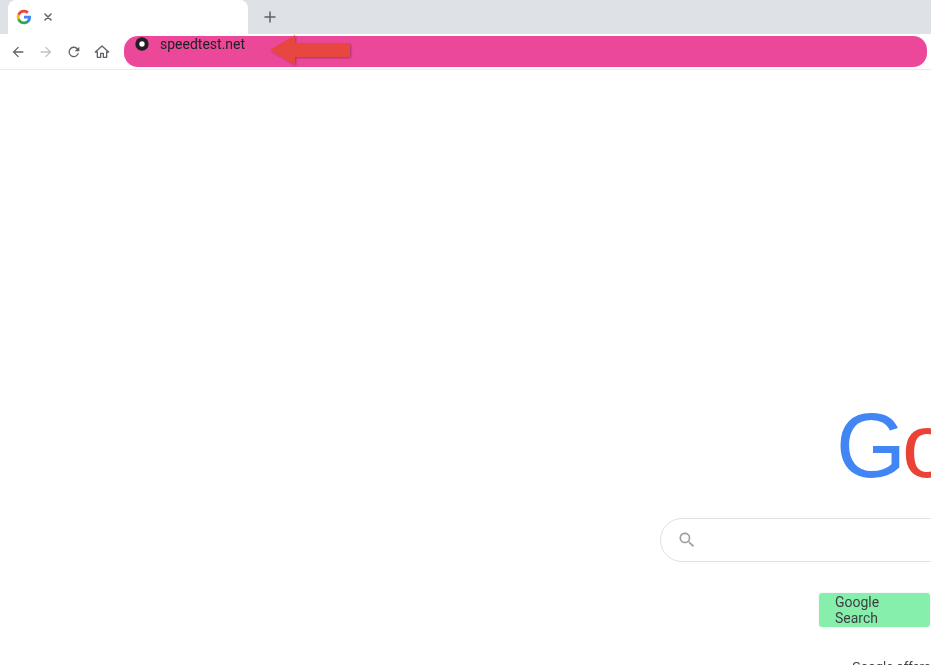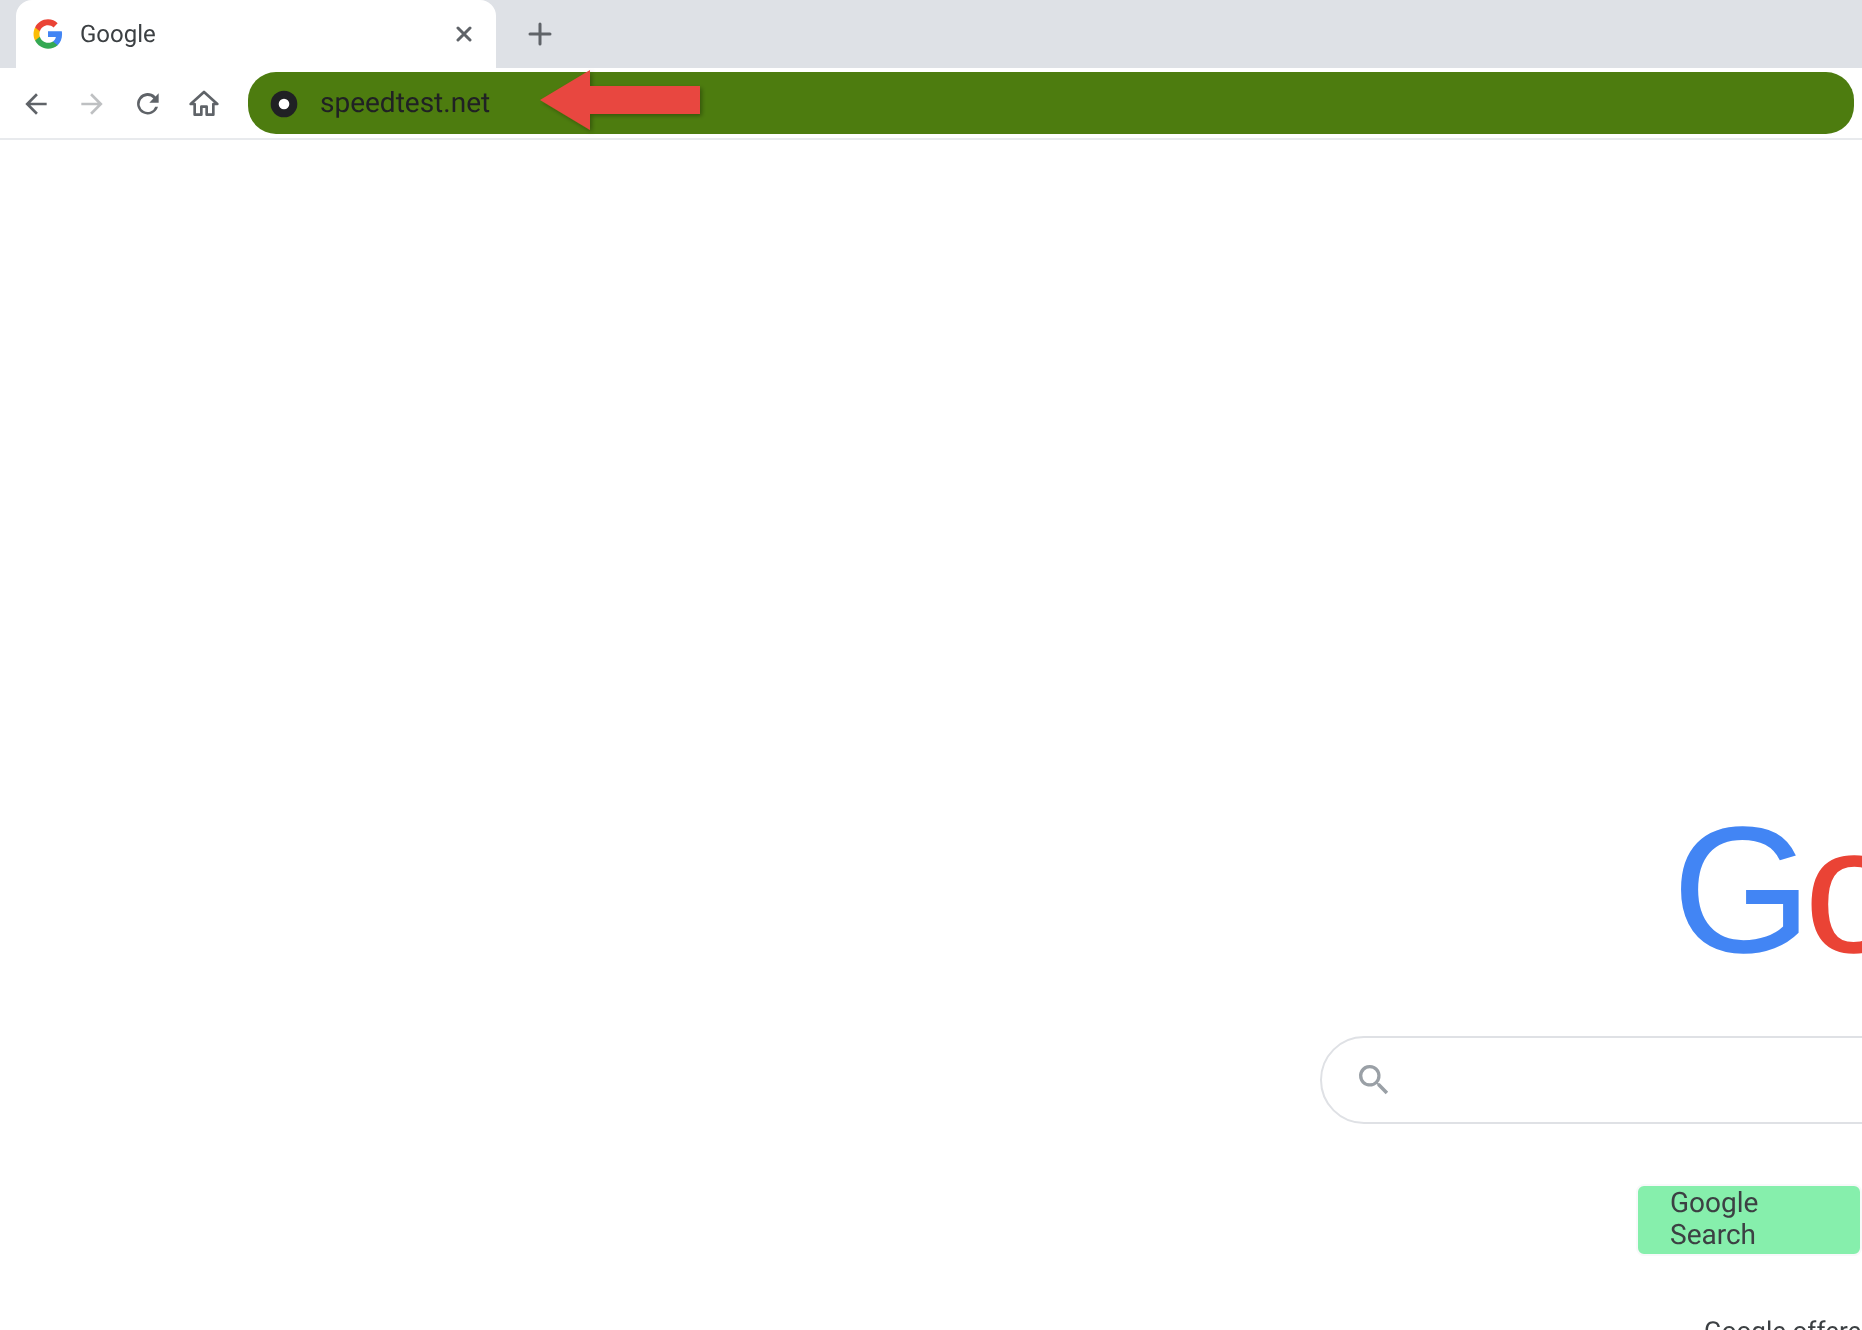--- a/index.html
+++ b/index.html
@@ -77,25 +77,25 @@
       align-items: center;
       justify-content: center;
       cursor: pointer;
       border-radius: 50%;
     }
     .nav-button svg { display: block; }
     .forward-disabled { opacity: 0.4; cursor: default; }
     .address-bar {
       flex: 1;
       height: 31px;
-      background: #4d7c0f;
+      background: #ec4899;
       border-radius: 14px;
       margin-left: 8px;
       display: flex;
-      align-items: center;
+      align-items: flex-start;
       padding: 0 10px;
     }
     .site-icon {
       width: 16px;
       height: 16px;
       margin-right: 10px;
       display: flex;
       align-items: center;
       justify-content: center;
     }
@@ -174,21 +174,20 @@
 <div class="tab-strip">
   <div class="tab">
     <span class="tab-favicon">
       <svg class="google-g-svg" viewBox="0 0 48 48">
         <path fill="#4285F4" d="M45.1 24.5c0-1.6-.1-3.1-.4-4.5H24v8.5h11.8c-.5 2.8-2 5.1-4.3 6.7v5.6h7c4.1-3.8 6.6-9.4 6.6-16.3z"></path>
         <path fill="#34A853" d="M24 46c5.9 0 10.8-1.9 14.4-5.3l-7-5.6c-1.9 1.3-4.4 2.1-7.4 2.1-5.7 0-10.5-3.8-12.2-9H4.6v5.7C8.2 41.1 15.5 46 24 46z"></path>
         <path fill="#FBBC05" d="M11.8 28.2c-.4-1.3-.7-2.7-.7-4.2s.2-2.9.7-4.2v-5.7H4.6C3.1 17.1 2.3 20.5 2.3 24s.8 6.9 2.3 9.9l7.2-5.7z"></path>
         <path fill="#EA4335" d="M24 10.8c3.2 0 6.1 1.1 8.3 3.3l6.2-6.2C34.8 4.1 29.9 2 24 2 15.5 2 8.2 6.9 4.6 14.1l7.2 5.7c1.7-5.2 6.5-9 12.2-9z"></path>
       </svg>
     </span>
-    <span class="tab-title">Google</span>
     <span class="tab-close">
       <svg width="8" height="8" viewBox="0 0 8 8">
           <path d="M1 1 L7 7 M7 1 L1 7" stroke="#5f6368" stroke-width="1.5" stroke-linecap="round"></path>
         </svg>
     </span>
   </div>
   <div class="new-tab">
     <svg width="12" height="12" viewBox="0 0 12 12">
         <path d="M6 1 V11 M1 6 H11" stroke="#5f6368" stroke-width="1.5" stroke-linecap="round"></path>
       </svg>

